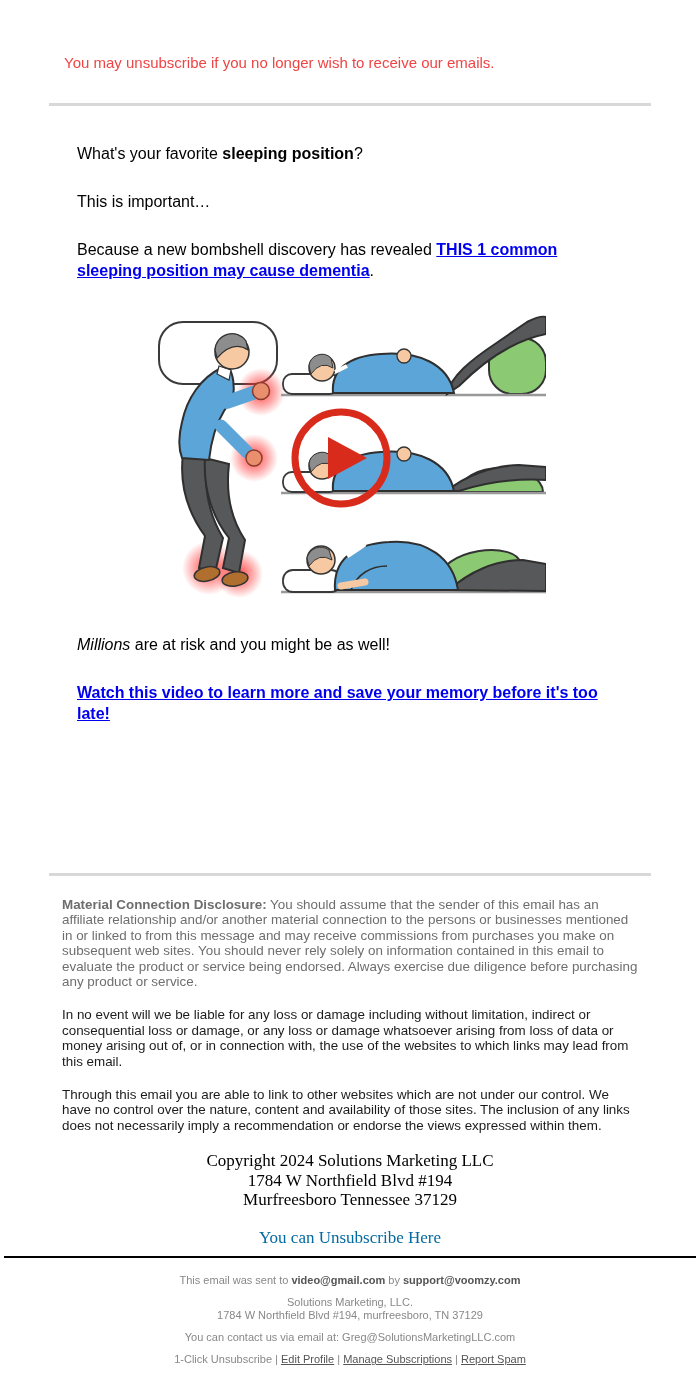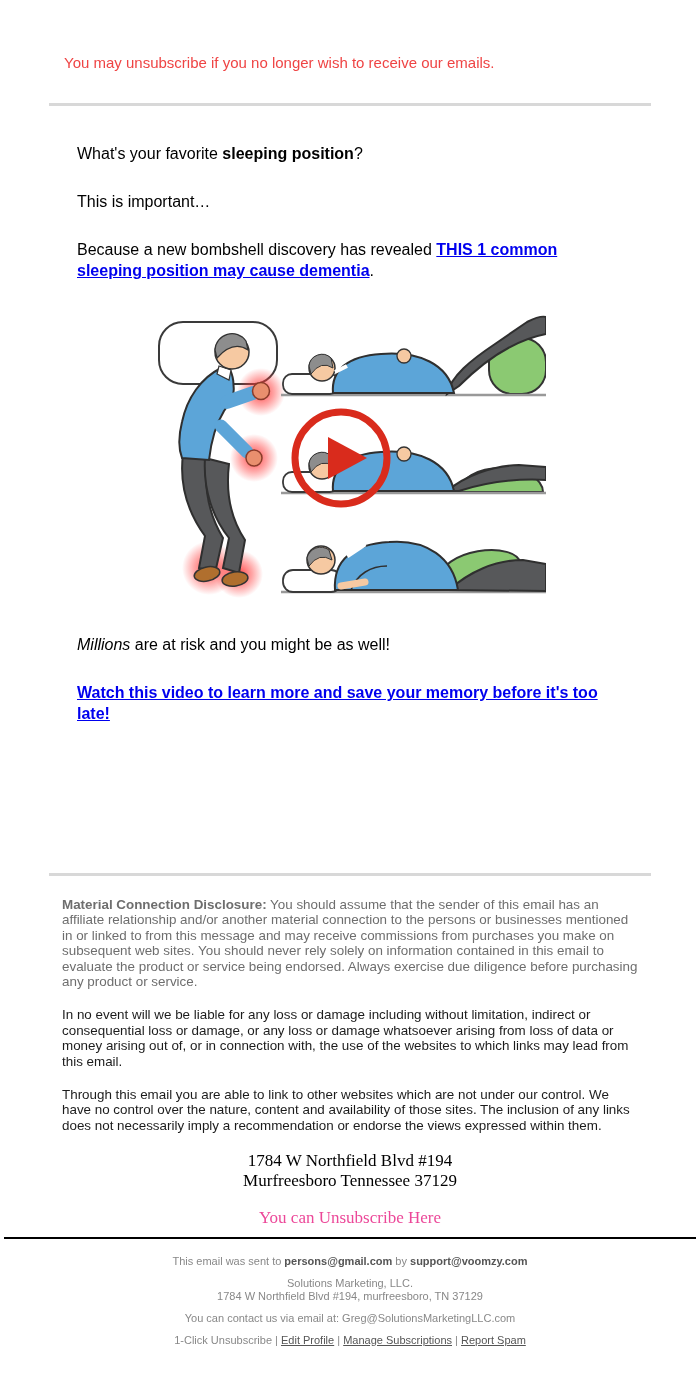--- a/index.html
+++ b/index.html
@@ -45,21 +45,21 @@
   }
   .legal p{margin:0 0 18px 0;}
   .legal .muted{color:var(--muted-gray);}
   .legal .dark{color:#1c1c1c;}
   .serif-block{
     margin-top:18px;text-align:center;
     font-family:"Liberation Serif", serif;
     font-size:17px;line-height:19.5px;color:#000;
   }
   .serif-block .line{display:block;}
-  .serif-block .unsub{margin-top:18px;display:inline-block;color:#ec4899;text-decoration:none;cursor:pointer;}
+  .serif-block .unsub{margin-top:18px;display:inline-block;color:#0369a1;text-decoration:none;cursor:pointer;}
   hr.black-rule{
     border:none;border-top:2px solid #000;
     margin:9px 4px 0 4px;
   }
   .footer{
     padding:16px 20px 7px 20px;text-align:center;
     font-size:11px;line-height:13px;color:var(--footer-gray);
   }
   .footer p{margin:0 0 9px 0;}
   .footer b{color:#555;}
@@ -174,27 +174,28 @@
 
   <hr class="gray-divider" style="margin-top:0;">
 
   <div class="legal">
     <p class="muted"><b>Material Connection Disclosure:</b><span> You should assume that the sender of this email has an affiliate relationship and/or another material connection to the persons or businesses mentioned in or linked to from this message and may receive commissions from purchases you make on subsequent web sites. You should never rely solely on information contained in this email to evaluate the product or service being endorsed. Always exercise due diligence before purchasing any product or service.</span></p>
     <p class="dark">In no event will we be liable for any loss or damage including without limitation, indirect or consequential loss or damage, or any loss or damage whatsoever arising from loss of data or money arising out of, or in connection with, the use of the websites to which links may lead from this email.</p>
     <p class="dark">Through this email you are able to link to other websites which are not under our control. We have no control over the nature, content and availability of those sites. The inclusion of any links does not necessarily imply a recommendation or endorse the views expressed within them.</p>
   </div>
 
   <div class="serif-block">
+    <span class="line">Copyright 2024 Solutions Marketing LLC</span>
     <span class="line">1784 W Northfield Blvd #194</span>
     <span class="line">Murfreesboro Tennessee 37129</span>
     <a class="unsub" href="#">You can Unsubscribe Here</a>
   </div>
 
   <hr class="black-rule">
 
   <div class="footer">
-    <p><span>This email was sent to </span><b>persons@gmail.com</b><span> by </span><b>support@voomzy.com</b></p>
+    <p><span>This email was sent to </span><b>video@gmail.com</b><span> by </span><b>support@voomzy.com</b></p>
     <p><span>Solutions Marketing, LLC.</span><br><span>1784 W Northfield Blvd #194, murfreesboro, TN 37129</span></p>
     <p>You can contact us via email at: Greg@SolutionsMarketingLLC.com</p>
     <p><a class="plain" href="#">1-Click Unsubscribe</a><span> | </span><a href="#">Edit Profile</a><span> | </span><a href="#">Manage Subscriptions</a><span> | </span><a href="#">Report Spam</a></p>
   </div>
 
 </div>
 
 </body></html>

